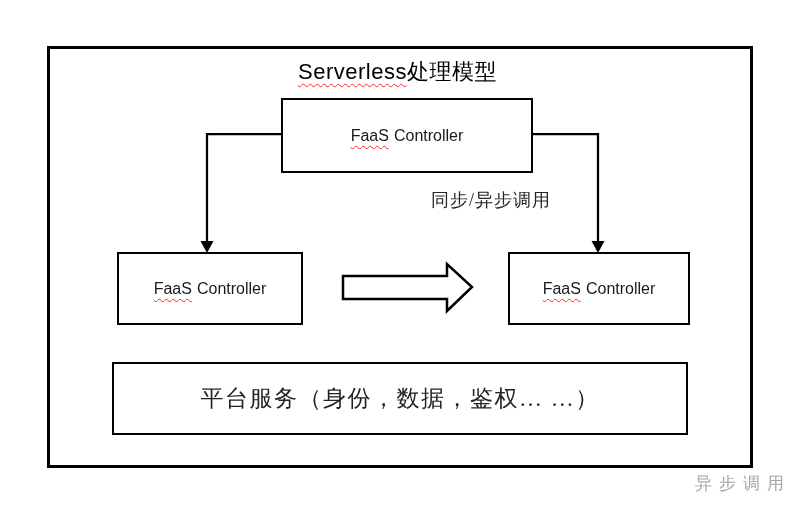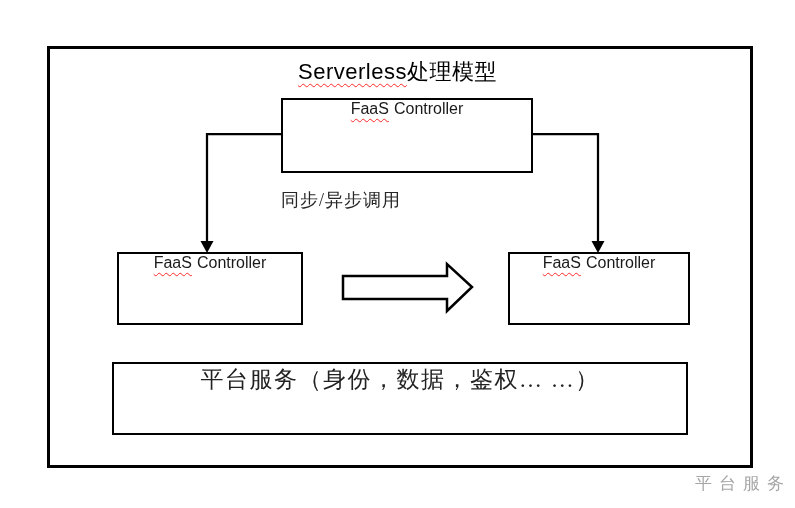--- a/index.html
+++ b/index.html
@@ -34,40 +34,41 @@
     text-decoration-style: wavy;
     text-decoration-color: #ff2a2a;
     text-decoration-thickness: 1px;
     text-underline-offset: 4px;
   }
   .node-box {
     position: absolute;
     border: 2.5px solid #000000;
     background: #ffffff;
     display: flex;
+    align-items: center;
     justify-content: center;
     font-size: 16px;
     color: #1a1a1a;
     box-sizing: border-box;
   }
   .box-top   { left: 281px; top:  98px; width: 252px; height: 75px; }
   .box-left  { left: 117px; top: 252px; width: 186px; height: 73px; }
   .box-right { left: 508px; top: 252px; width: 182px; height: 73px; }
   .box-bottom {
     left: 112px; top: 362px; width: 576px; height: 73px;
     font-family: "Liberation Serif", "DejaVu Serif", serif;
     font-size: 23px;
     letter-spacing: 1.5px;
     color: #222222;
   }
   .call-label {
     position: absolute;
     left: 281px; top: 188px;
     width: 270px;
-    text-align: left;
+    text-align: right;
     font-family: "Liberation Serif", "DejaVu Serif", serif;
     font-size: 18px;
     color: #262626;
     letter-spacing: 1px;
   }
   .watermark {
     position: absolute;
     right: 4px; top: 472px;
     font-family: "Liberation Serif", "DejaVu Serif", serif;
     font-size: 17px;
@@ -122,15 +123,15 @@
   <div class="node-box box-right">
     <span>
       <span class="misspell word-gap">FaaS</span><span>Controller</span>
     </span>
   </div>
 
   <div class="node-box box-bottom">
     <span>平台服务（身份，数据，鉴权… …）</span>
   </div>
 
-  <div class="watermark">平台服务</div>
+  <div class="watermark">异步调用</div>
 
 </div>
 
 </body></html>

